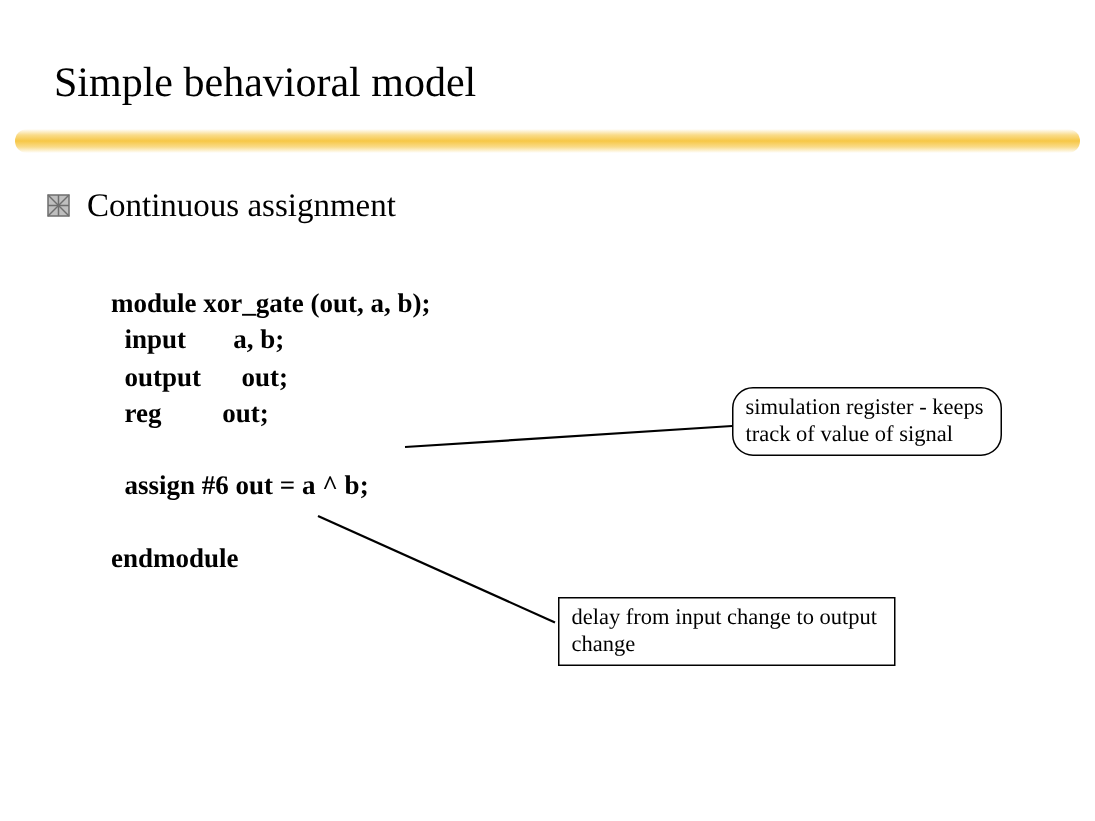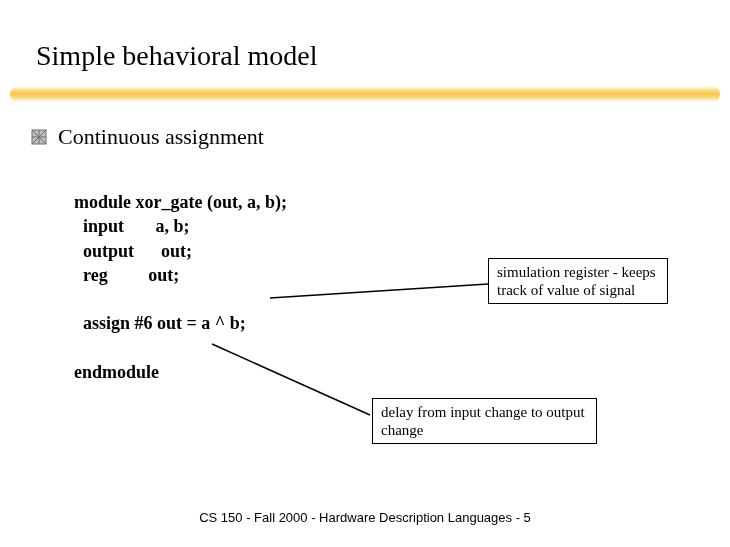--- a/index.html
+++ b/index.html
@@ -32,21 +32,21 @@
   }
   .annot {
     position: absolute;
     border: 1.5px solid #000;
     background: #fff;
     font-family: 'Comic Sans MS', 'Segoe Script', cursive;
     font-size: 15px;
     line-height: 1.2;
     padding: 4px 8px;
   }
-  .annot1 { left: 488px; top: 258px; width: 180px; }
+  .annot1 { left: 488px; top: 258px; width: 180px; border-radius: 14px; }
   .annot2 { left: 372px; top: 398px; width: 225px; }
   .connector { position: absolute; stroke: #000; stroke-width: 1.5; fill: none; }
   .footer {
     position: absolute;
     left: 0; right: 0; bottom: 22px;
     text-align: center;
     font-family: Arial, Helvetica, sans-serif;
     font-size: 13px;
     color: #000;
   }
@@ -82,15 +82,14 @@
 <span>endmodule</span></div>
 
   <svg class="connector" style="left:0;top:0;width:730px;height:547px;">
     <line x1="270" y1="298" x2="488" y2="284"></line>
     <line x1="212" y1="344" x2="370" y2="415"></line>
   </svg>
 
   <div class="annot annot1">simulation register - keeps track of value of signal</div>
   <div class="annot annot2">delay from input change to output change</div>
 
-  <div class="footer">CS 150 - Fall 2000 - Hardware Description Languages - 5</div>
 
 </div>
 
 </body></html>

